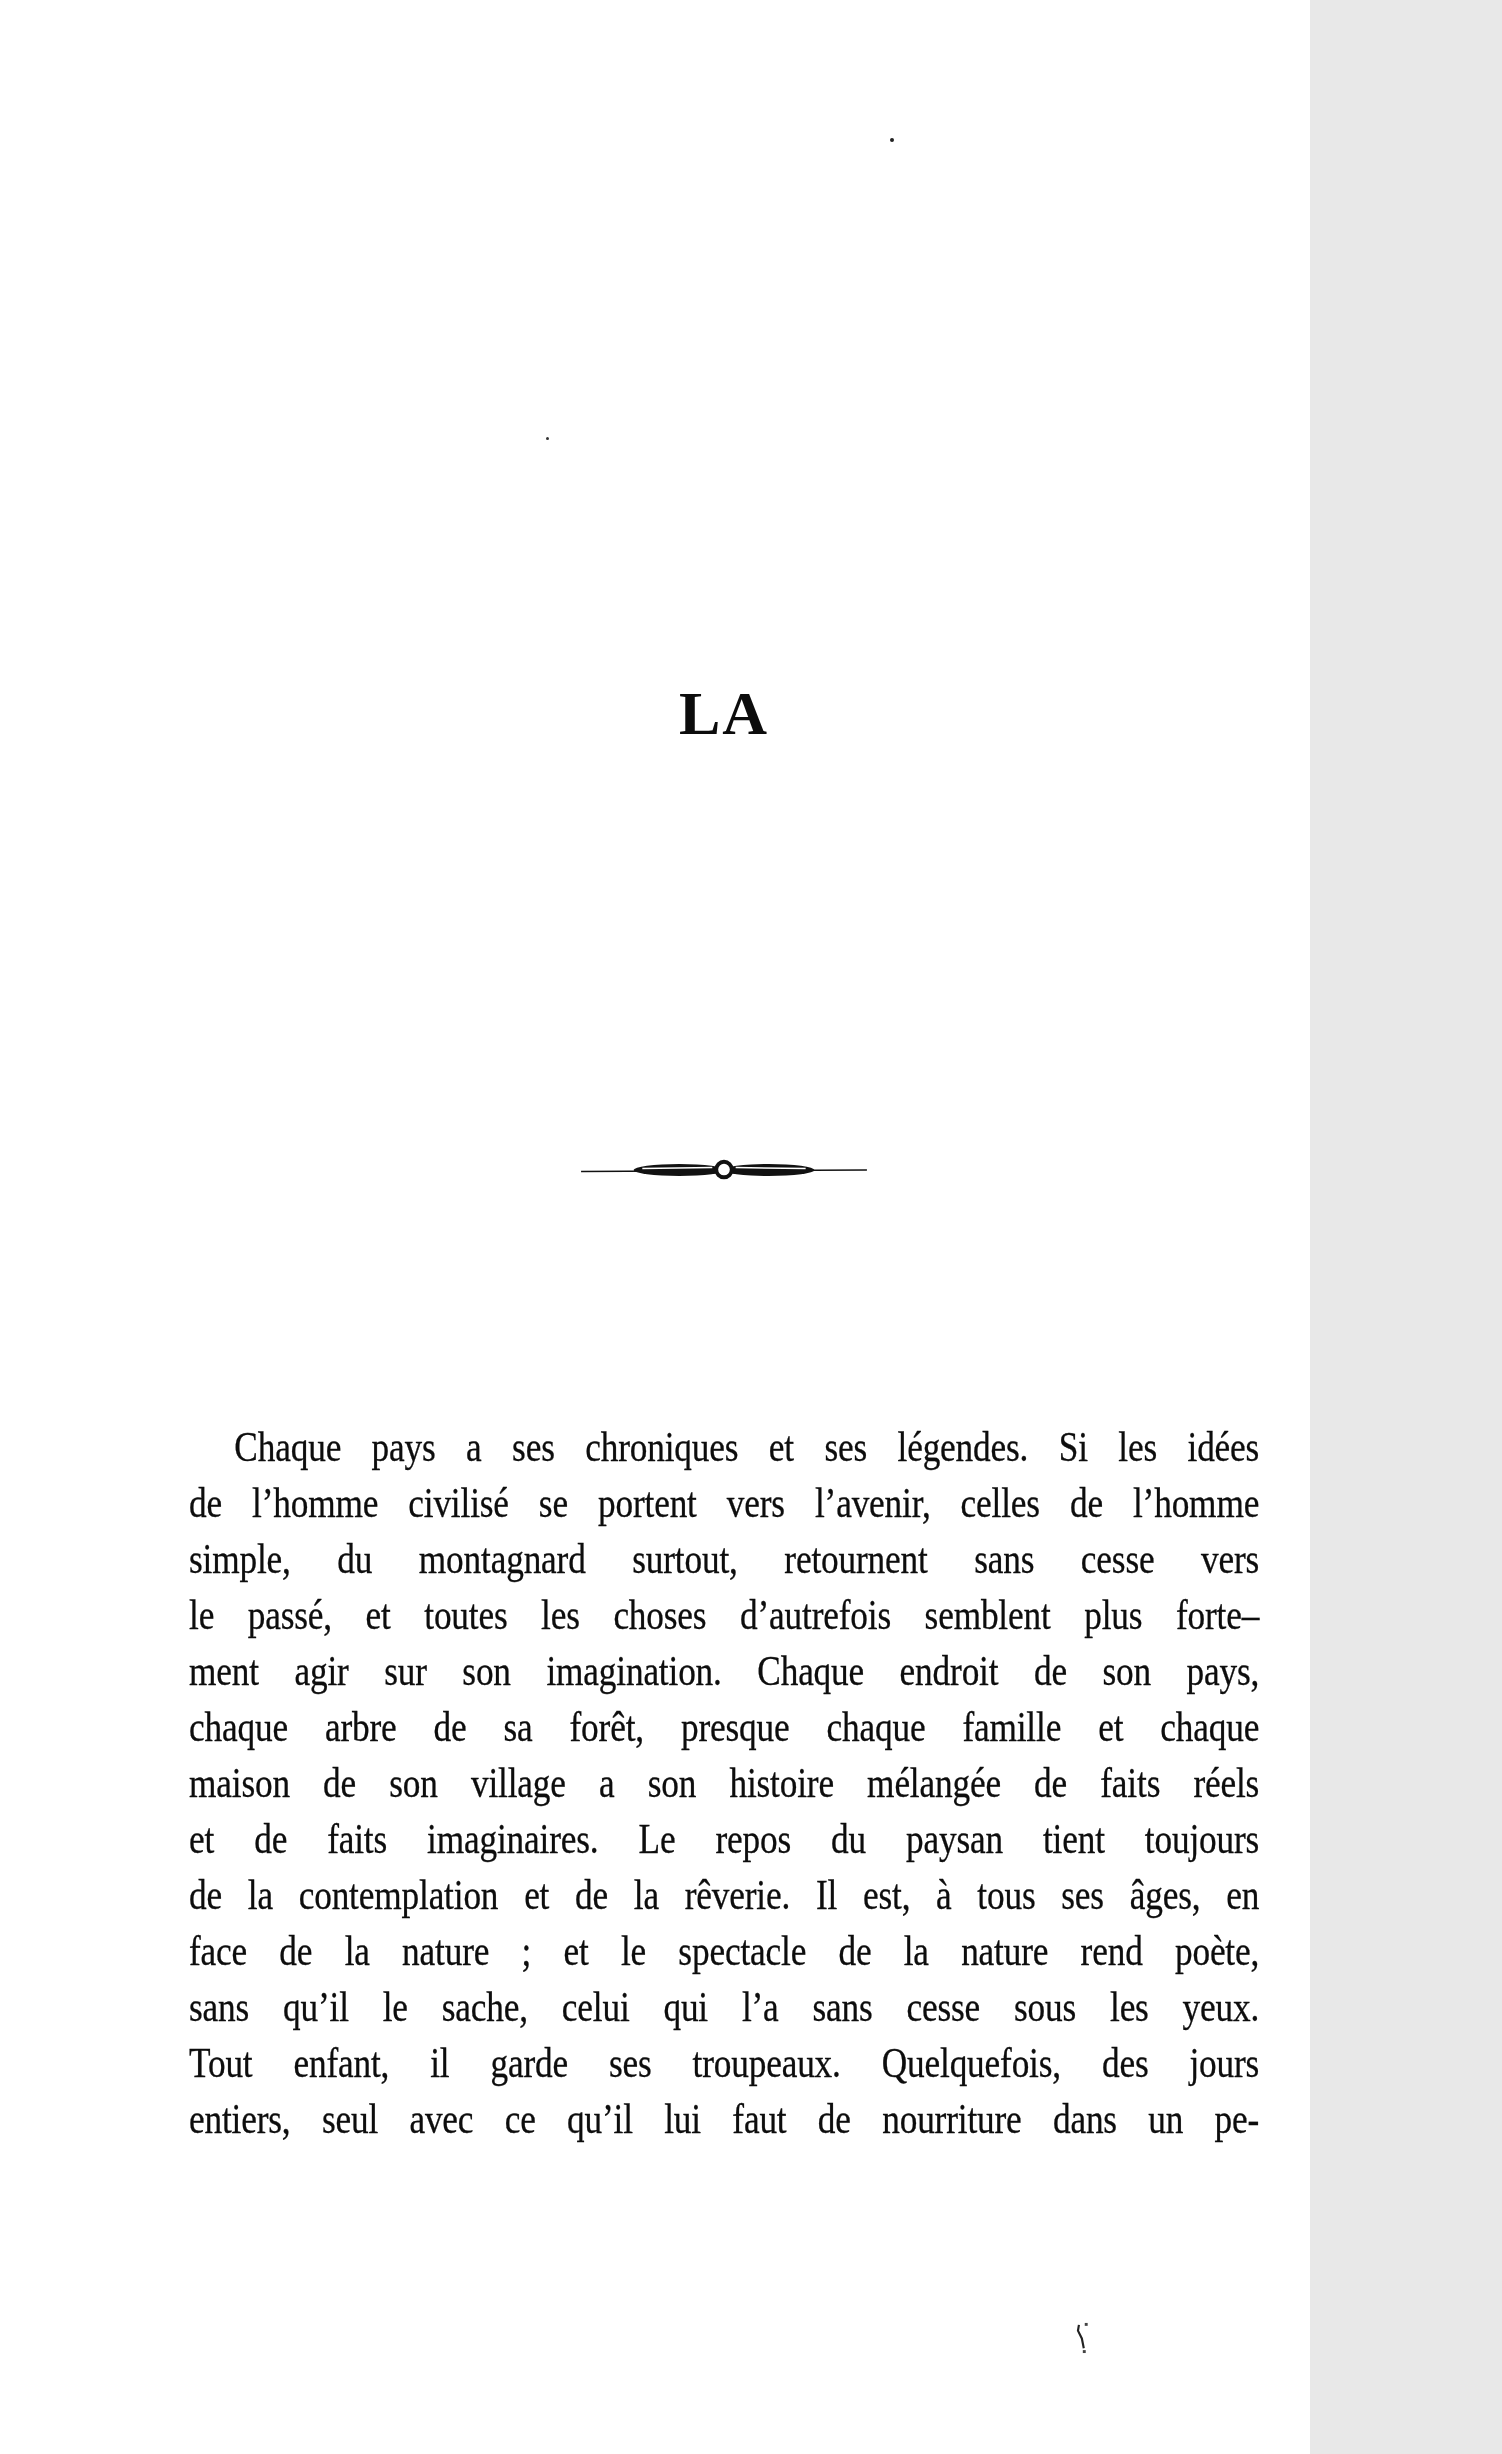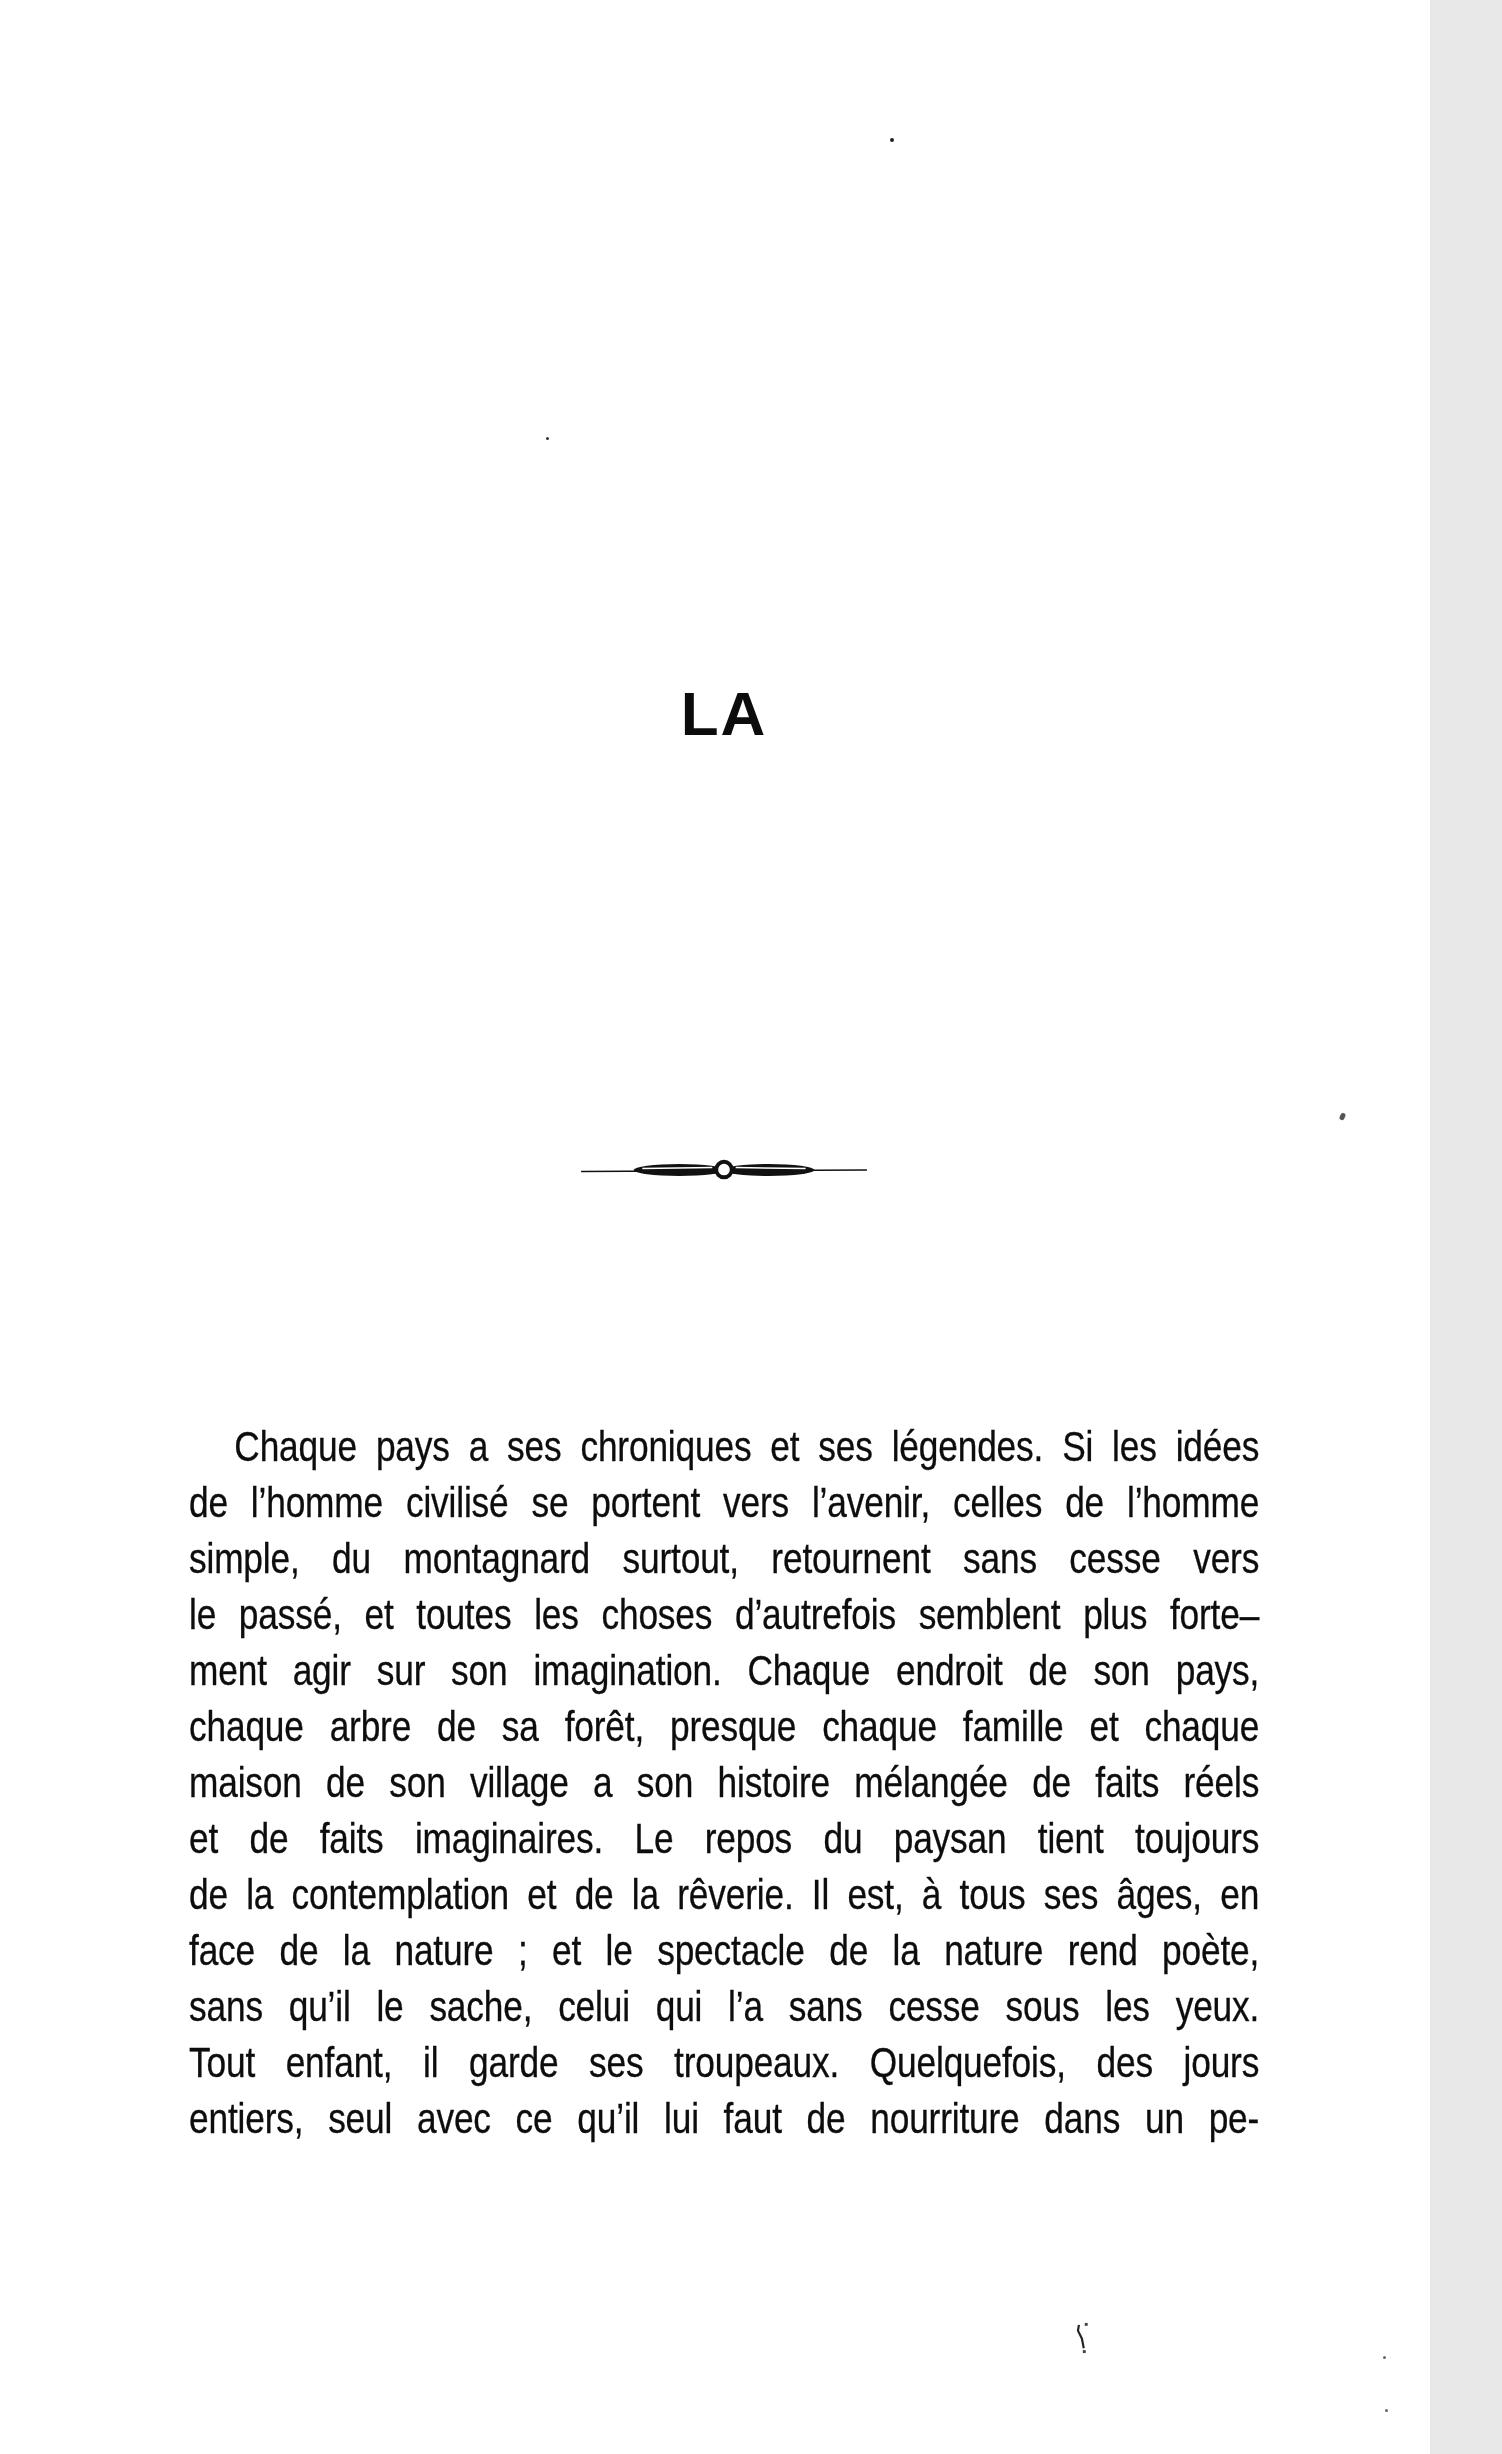--- a/index.html
+++ b/index.html
@@ -1,21 +1,21 @@
 <!DOCTYPE html>
 <html><head>
 <meta charset="utf-8">
 <style>
   html,body{margin:0;padding:0;background:#e8e8e8;}
   .page{
     position:relative;
-    width:1430px;height:2455px;
+    width:1310px;height:2455px;
     background:#ffffff;
     overflow:hidden;
-    font-family:Liberation Sans, sans-serif;
+    font-family:Liberation Serif, serif;
     color:#0a0a0a;
   }
   .kicker{
     position:absolute;
     left:189px;top:679px;width:1070px;
     text-align:center;
     font-size:62px;line-height:69px;
     font-weight:700;letter-spacing:2px;
     color:#0c0c0c;
   }

